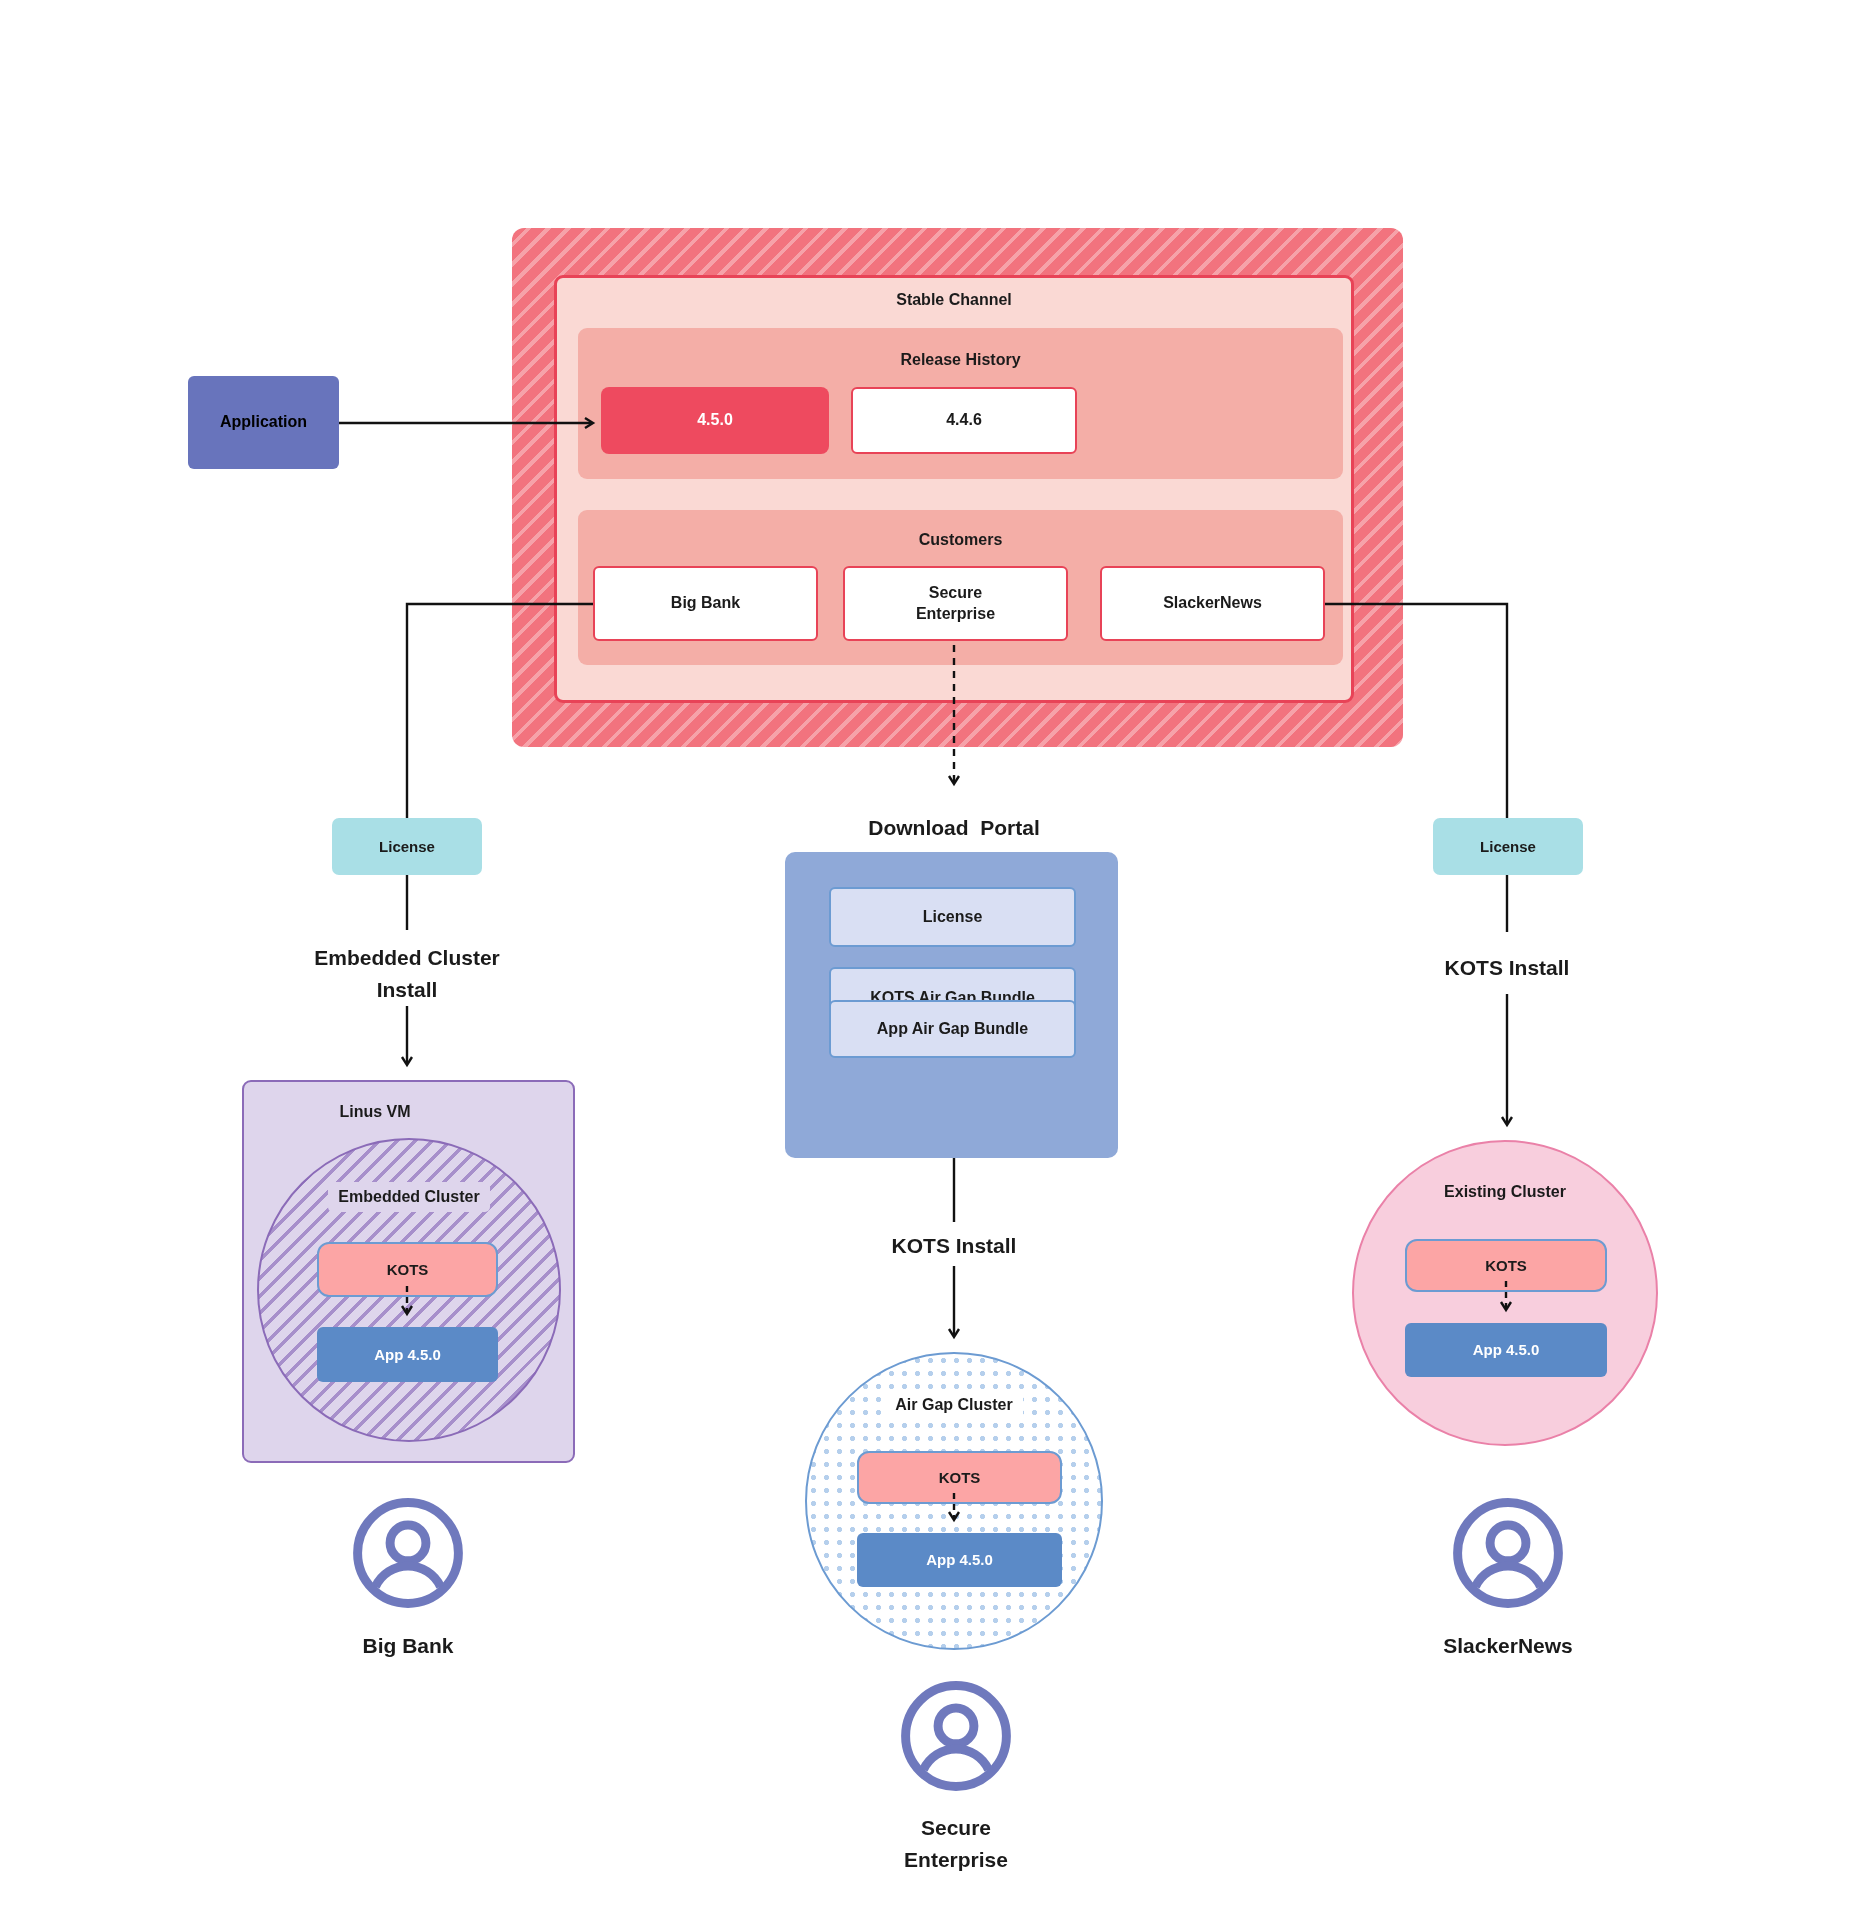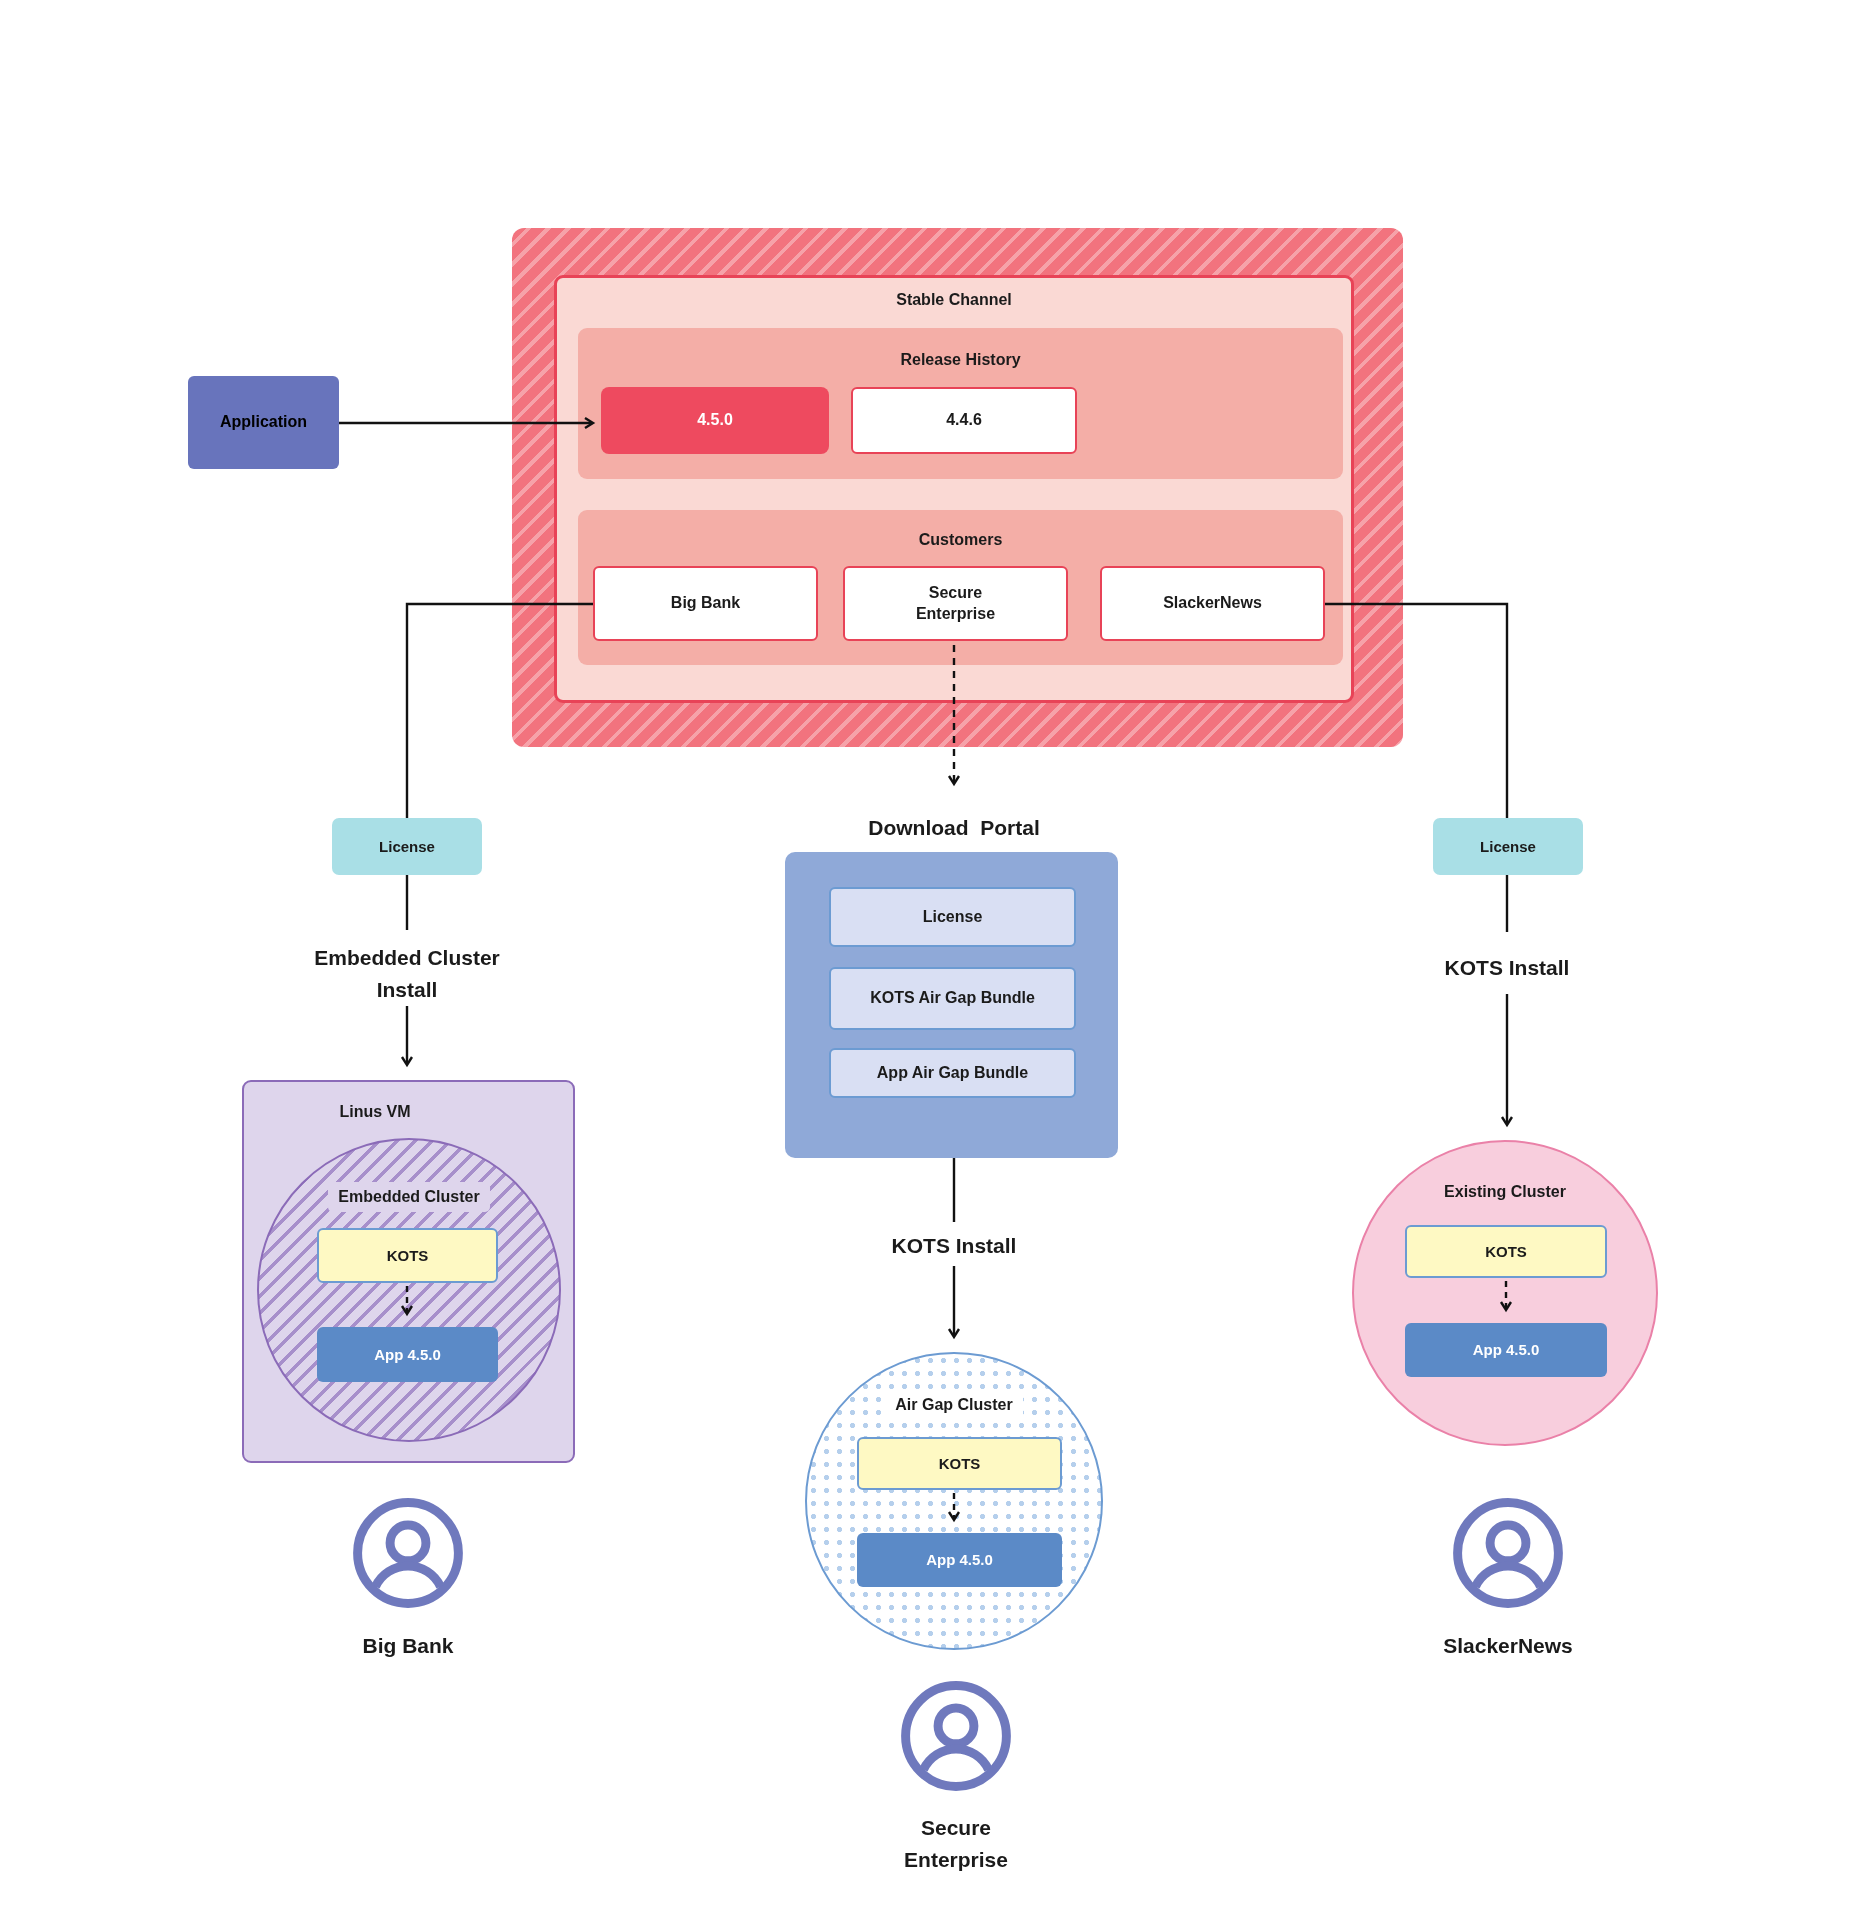--- a/index.html
+++ b/index.html
@@ -43,21 +43,21 @@
   .license{background:#a9dfe6;border-radius:7px;font-size:15px;}
   
   .vm{background:#ded5ec;border:2.5px solid #8b6bb8;border-radius:9px;}
   .circle-purple{
     border:2.5px solid #8b6bb8;border-radius:50%;
     background:repeating-linear-gradient(135deg,rgba(0,0,0,0) 0 9px,#a78fcb 9px 12.5px),#ded5ec;
   }
   .pill-purple{background:#ded5ec;padding:3px 10px;border-radius:5px;}
   .pill-white{background:#ffffff;padding:3px 10px;border-radius:5px;}
   
-  .kots-box{background:#fef9c3;border:2px solid #6c9bd2;border-radius:6px;font-size:15px;}
+  .kots-box{background:#fca5a5;border:2px solid #6c9bd2;border-radius:12px;font-size:15px;margin-top:14px;}
   .app-blue{background:#5b8ac7;border-radius:6px;color:#ffffff;font-size:15px;}
   .portal{background:#8fa9d8;border-radius:10px;}
   .portal-item{background:#d9dff3;border:2px solid #6c9bd2;border-radius:6px;font-size:16px;}
   .circle-dots{
     border:2.5px solid #6c9bd2;border-radius:50%;
     background-image:radial-gradient(circle,#b5cfec 2.3px,rgba(0,0,0,0) 2.9px);
     background-size:13px 13px;background-color:#ffffff;
   }
   
   .circle-pink{background:#f8cedd;border:2.5px solid #ea81a8;border-radius:50%;}
@@ -107,21 +107,21 @@
     <circle cx="50" cy="50" r="45" fill="none" stroke="#6f79bd" stroke-width="8"></circle>
     <circle cx="50" cy="41" r="16" fill="none" stroke="#6f79bd" stroke-width="8"></circle>
     <path d="M 21 80 A 32 32 0 0 1 79 80" fill="none" stroke="#6f79bd" stroke-width="8"></path>
   </svg>
   <div class="lbl fs21" style="left:258px;top:1630px;width:300px;">Big Bank</div>
 
   <div class="lbl fs21 pre" style="left:779px;top:812px;width:350px;">Download  Portal</div>
   <div class="abs portal" style="left:785px;top:852px;width:333px;height:306px;"></div>
   <div class="box portal-item" style="left:829px;top:887px;width:247px;height:60px;">License</div>
   <div class="box portal-item" style="left:829px;top:967px;width:247px;height:63px;">KOTS Air Gap Bundle</div>
-  <div class="box portal-item" style="left:829px;top:1048px;width:247px;height:50px;">App Air Gap Bundle</div>
+  <div class="box portal-item" style="left:829px;top:1000px;width:247px;height:58px;">App Air Gap Bundle</div>
 
   <div class="lbl fs21" style="left:779px;top:1230px;width:350px;">KOTS Install</div>
 
   <div class="abs circle-dots" style="left:805px;top:1352px;width:298px;height:298px;"></div>
   <div class="lbl" style="left:805px;top:1390px;width:298px;font-size:16px;">
     <span class="pill-white">Air Gap Cluster</span>
   </div>
   <div class="box kots-box" style="left:857px;top:1437px;width:205px;height:53px;">KOTS</div>
   <div class="box app-blue" style="left:857px;top:1533px;width:205px;height:54px;">App 4.5.0</div>
 

